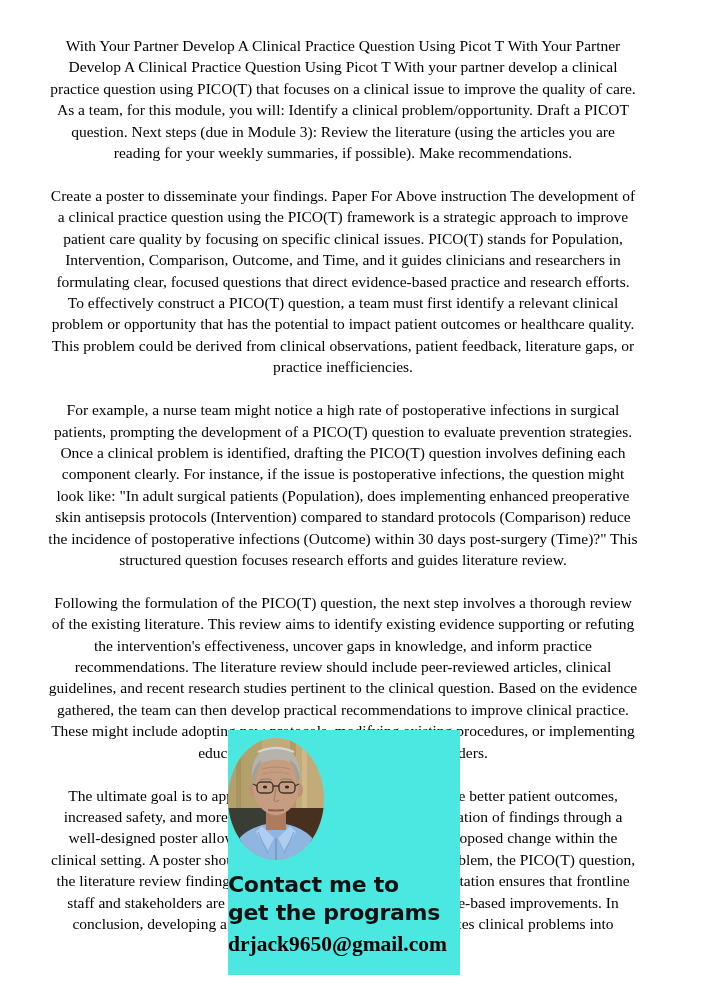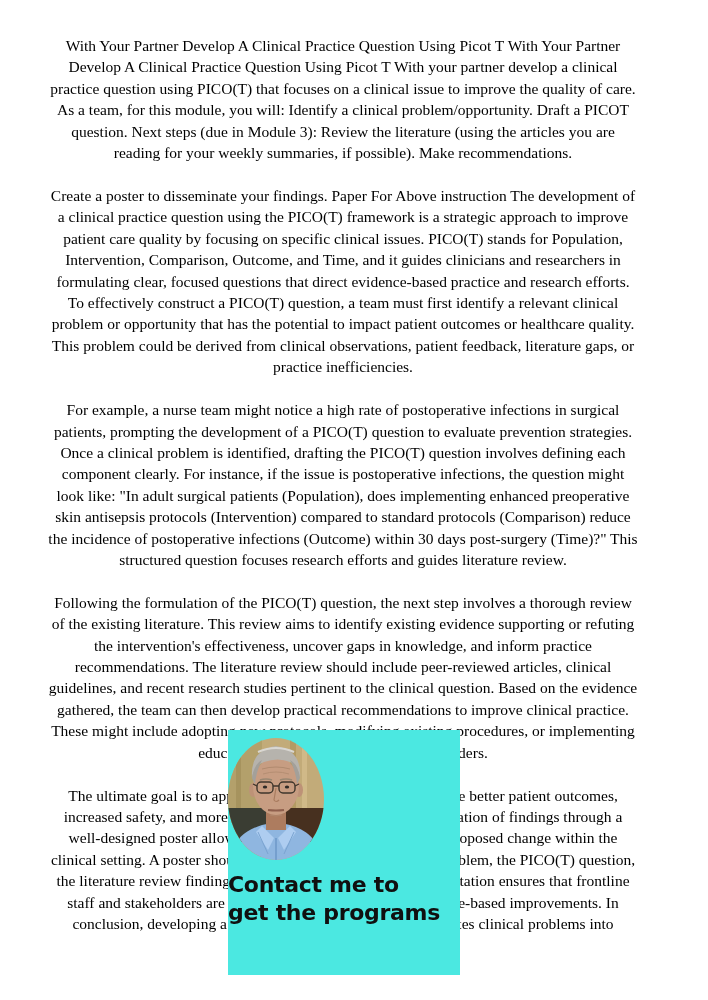--- a/index.html
+++ b/index.html
@@ -123,13 +123,14 @@
       <ellipse cx="59" cy="49" rx="2.2" ry="1.6" fill="#2f2a26"></ellipse>
 
       <path d="M48,50 L46,62 Q48,65 51,62" stroke="#a97c5f" stroke-width="1.2" fill="none"></path>
 
       <path d="M40,72 Q48,73 56,72" stroke="#8f5f4c" stroke-width="1.8" fill="none"></path>
       <path d="M42,77 Q48,79 54,77" stroke="#b08a6e" stroke-width="0.8" fill="none"></path>
     </g>
   </svg>
   <div class="contact-line first">Contact me to</div>
   <div class="contact-line">get the programs</div>
+  <div class="email-line">drjack9650@gmail.com</div>
 </aside>
 
 </body></html>

